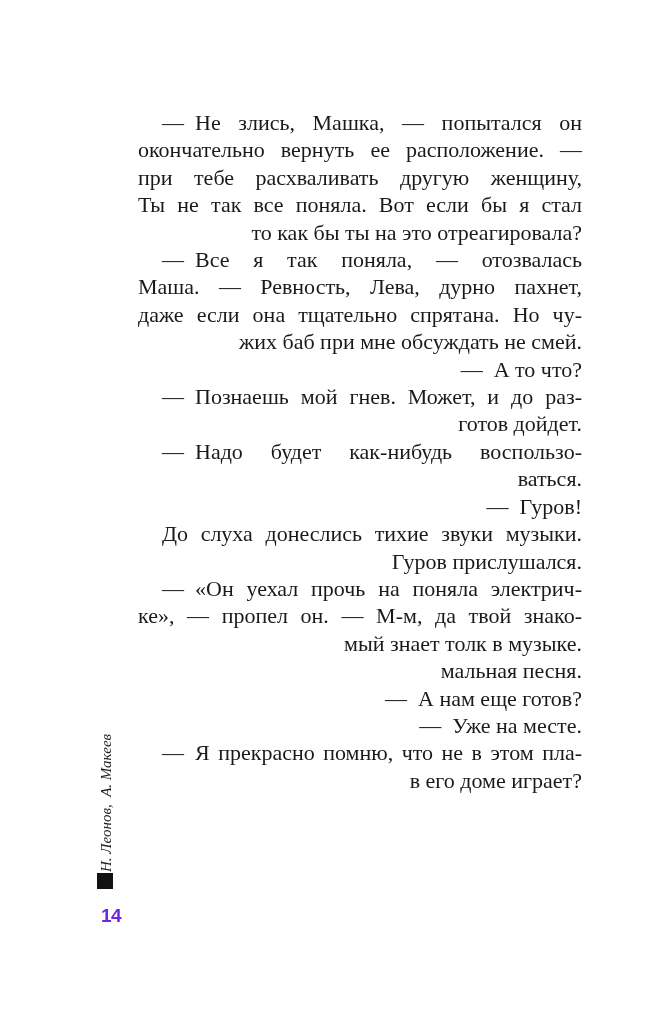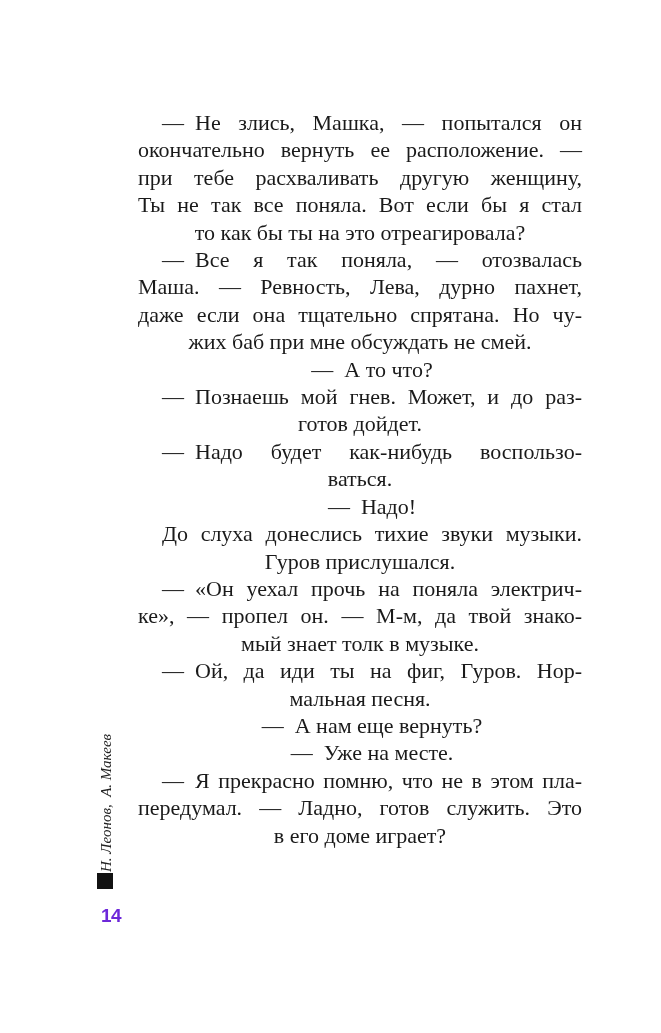--- a/index.html
+++ b/index.html
@@ -17,21 +17,21 @@
     left: 138px;
     top: 109px;
     width: 444px;
     color: #1a1a1a;
     font-size: 22px;
     line-height: 27.4px;
   }
   .line {
     margin: 0;
     padding: 0;
-    text-align: center;
+    text-align: right;
     white-space: normal;
   }
   .j {               
     text-align: justify;
     text-align-last: justify;
   }
   .i {               
     text-indent: 24px;
   }
   .authors-vertical {
@@ -79,32 +79,30 @@
     <p class="line">то как бы ты на это отреагировала?</p>
     <p class="line i j">— Все я так поняла, — отозвалась</p>
     <p class="line j">Маша. — Ревность, Лева, дурно пахнет,</p>
     <p class="line j">даже если она тщательно спрятана. Но чу-</p>
     <p class="line">жих баб при мне обсуждать не смей.</p>
     <p class="line i">— А то что?</p>
     <p class="line i j">— Познаешь мой гнев. Может, и до раз-</p>
     <p class="line">готов дойдет.</p>
     <p class="line i j">— Надо будет как-нибудь воспользо-</p>
     <p class="line">ваться.</p>
-    <p class="line i">— Надо!</p>
+    <p class="line i">— Гуров!</p>
     <p class="line i j">До слуха донеслись тихие звуки музыки.</p>
     <p class="line">Гуров прислушался.</p>
     <p class="line i j">— «Он уехал прочь на поняла электрич-</p>
     <p class="line j">ке», — пропел он. — М-м, да твой знако-</p>
     <p class="line">мый знает толк в музыке.</p>
-    <p class="line i j">— Ой, да иди ты на фиг, Гуров. Нор-</p>
     <p class="line">мальная песня.</p>
-    <p class="line i">— А нам еще вернуть?</p>
+    <p class="line i">— А нам еще готов?</p>
     <p class="line i">— Уже на месте.</p>
     <p class="line i j">— Я прекрасно помню, что не в этом пла-</p>
-    <p class="line j">передумал. — Ладно, готов служить. Это</p>
     <p class="line">в его доме играет?</p>
   </main>
 
   <aside>
     <div class="authors-vertical">Н. Леонов, А. Макеев</div>
     <div class="square-marker"></div>
     <div class="page-number">14</div>
   </aside>
 
 </div>

